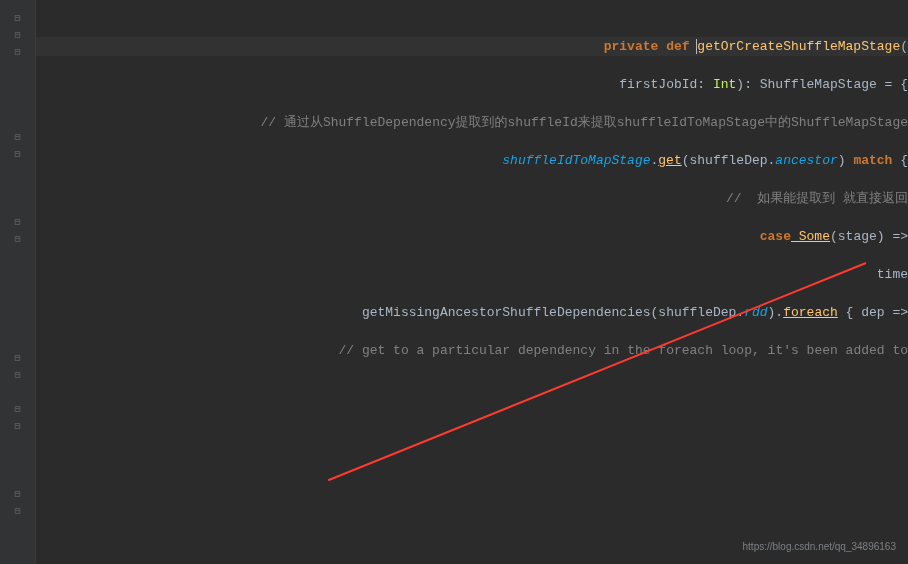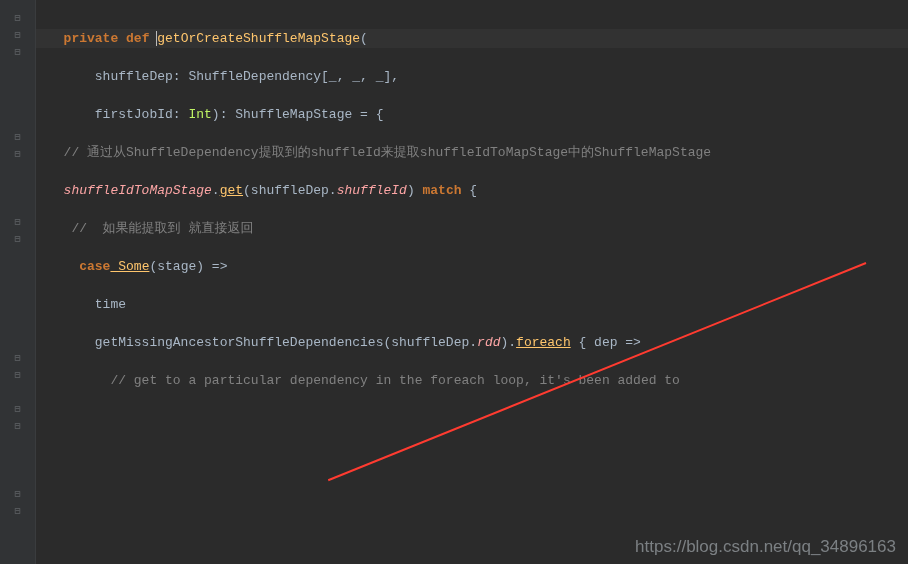--- a/index.html
+++ b/index.html
@@ -29,47 +29,48 @@
       display: block;
       width: 14px;
       height: 14px;
       margin: 2px auto 3px;
       color: #606366;
       font-size: 10px;
       text-align: center;
       line-height: 14px;
     }
     .code-area {
-      padding: 10px 0 10px 12px;
+      padding: 18px 0 10px 12px;
       flex: 1;
       white-space: pre;
       position: relative;
+      text-align: right;
     }
     .code-line { display: block; min-height: 19px; }
     .line-highlight {
       background: #323232;
       display: block;
       margin-left: -12px;
       padding-left: 12px;
     }
     .kw { color: #cc7832; font-weight: bold; }
     .kw-nb { color: #bef264; }
     .method { color: #ffc66d; }
     .link-method { color: #ffc66d; }
     .underline { text-decoration: underline; }
     .comment { color: #808080; font-style: normal; }
-    .italic-var { font-style: italic; color: #fca5a5; }
+    .italic-var { font-style: italic; color: #0ea5e9; }
     .punct { color: #a9b7c6; }
     .caret { border-left: 1px solid #bbb; margin-left: -1px; }
     .watermark {
       position: absolute;
       bottom: 8px;
       right: 12px;
       color: #8a8f93;
-      font-size: 17px;
+      font-size: 10px;
       font-family: Arial, sans-serif;
       opacity: 0.85;
     }
     .annotation-line {
       position: absolute;
       top: 262px;
       left: 250px;
       width: 580px;
       height: 2px;
       background: #ff3b30;
@@ -111,24 +112,23 @@
     <span class="fold-marker">⊟</span>
     <span class="fold-marker"></span>
     <span class="fold-marker"></span>
     <span class="fold-marker"></span>
     <span class="fold-marker">⊟</span>
     <span class="fold-marker">⊟</span>
   </div>
 
   <div class="code-area">
 <span class="code-line line-highlight">  <span class="kw">private</span> <span class="kw">def</span> <span class="caret"></span><span class="method">getOrCreateShuffleMapStage</span><span class="punct">(</span></span>
-<span class="code-line">      shuffleDep: ShuffleDependency[_, _, _],</span>
 <span class="code-line"><span>      firstJobId: </span><span class="kw-nb">Int</span><span>): ShuffleMapStage = {</span></span>
 <span class="code-line comment">  // 通过从ShuffleDependency提取到的shuffleId来提取shuffleIdToMapStage中的ShuffleMapStage</span>
-<span class="code-line"><span class="italic-var">  shuffleIdToMapStage</span><span>.</span><span class="link-method underline">get</span><span>(shuffleDep.</span><span class="italic-var">shuffleId</span><span>) </span><span class="kw">match</span><span> {</span></span>
+<span class="code-line"><span class="italic-var">  shuffleIdToMapStage</span><span>.</span><span class="link-method underline">get</span><span>(shuffleDep.</span><span class="italic-var">ancestor</span><span>) </span><span class="kw">match</span><span> {</span></span>
 <span class="code-line comment">   //  如果能提取到 就直接返回</span>
 <span class="code-line"><span class="kw">    case</span><span class="link-method underline"> Some</span><span>(stage) =&gt;</span></span>
 <span class="code-line">      time</span>
 <span class="code-line"><span>      getMissingAncestorShuffleDependencies(shuffleDep.</span><span class="italic-var">rdd</span><span>).</span><span class="link-method underline">foreach</span><span> { dep =&gt;</span></span>
 <span class="code-line comment">        // get to a particular dependency in the foreach loop, it's been added to</span>
 
 
 
 
 

